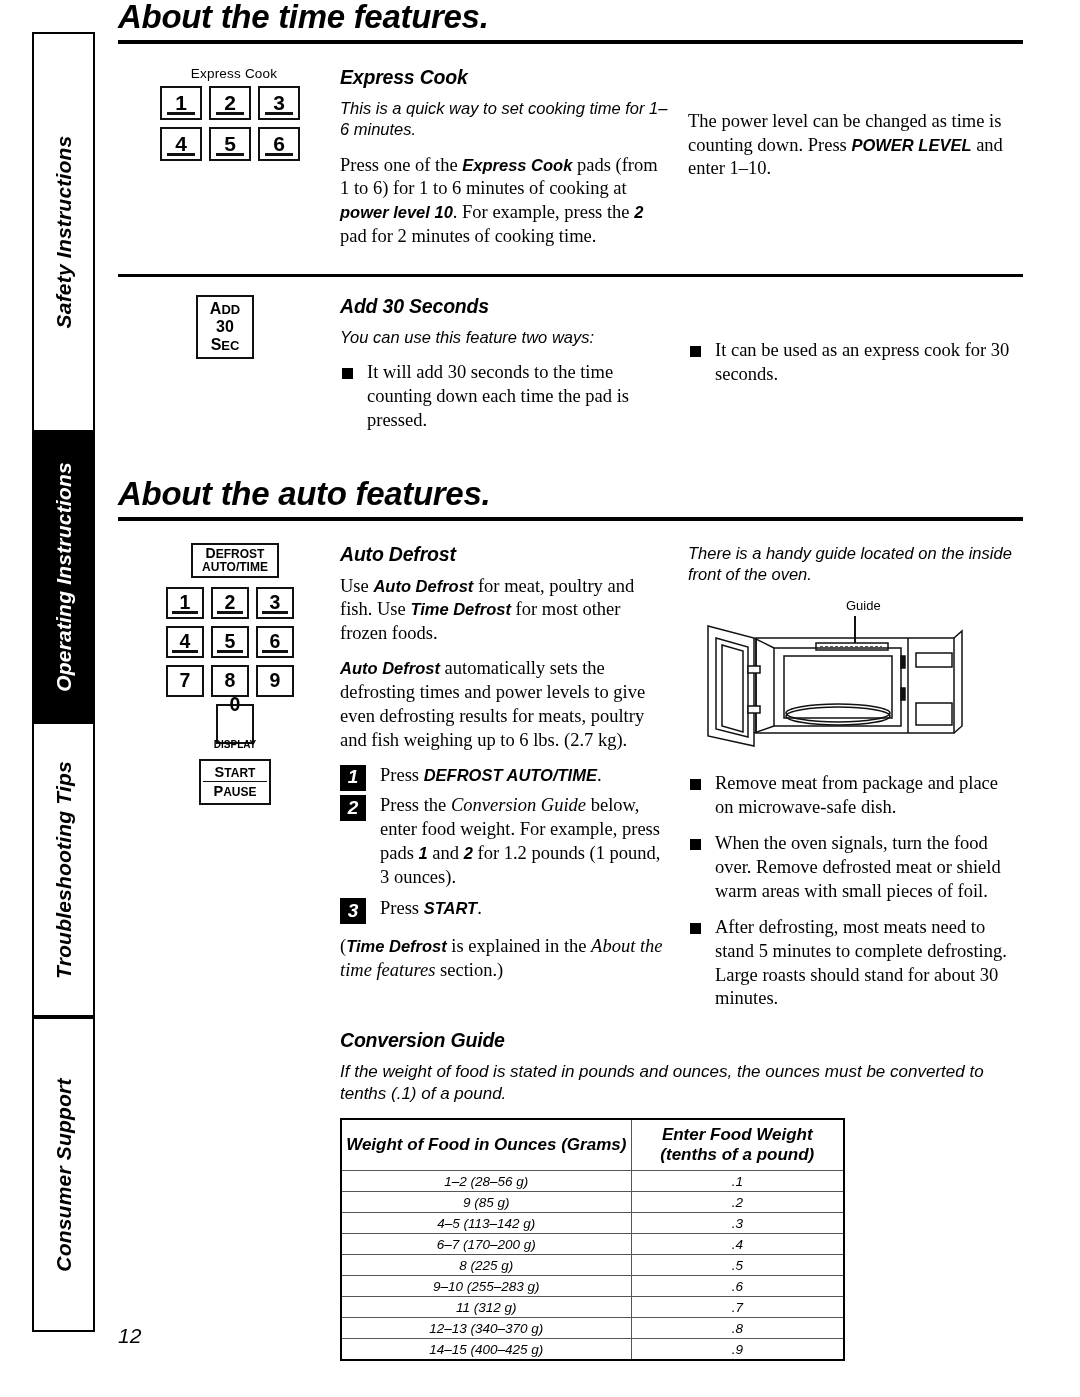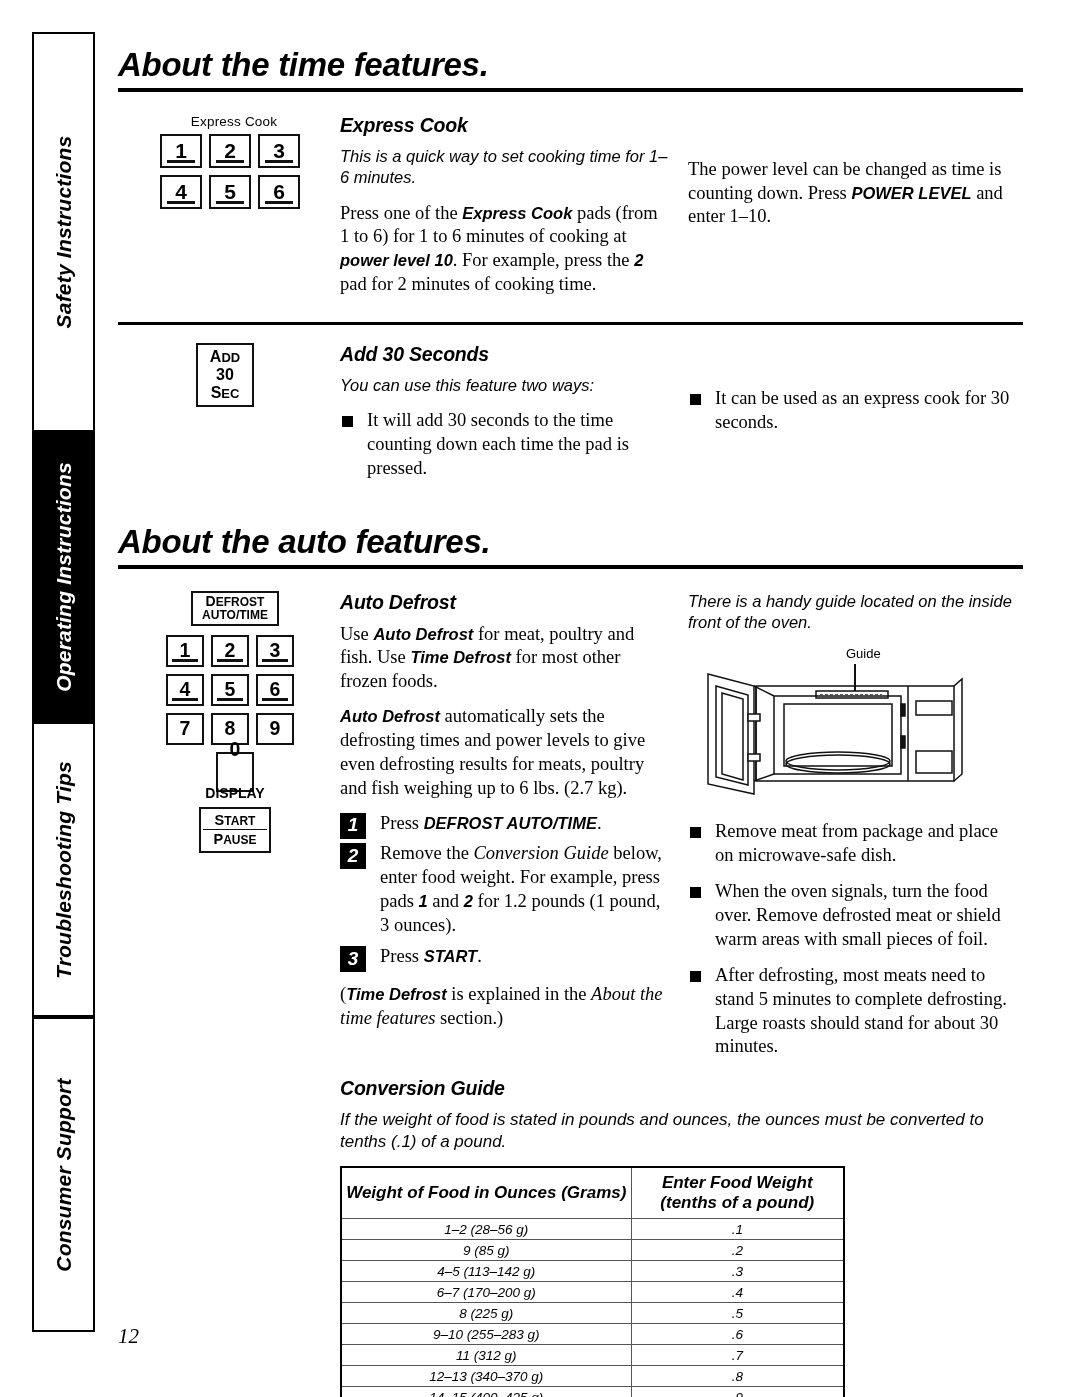--- a/index.html
+++ b/index.html
@@ -111,21 +111,21 @@
              font-family:"Liberation Sans",sans-serif;}
   table.conv th,table.conv td{
     border:1.5px solid #555;text-align:center;font-style:italic;
   }
   table.conv th{font-size:17px;font-weight:bold;padding:5px 4px;}
   table.conv td{font-size:13.5px;padding:2.5px 4px;}
   table.conv{border:2.5px solid #000;}
 
   .pagenum{
     position:absolute;left:118px;top:1324px;
-    font-family:Liberation Serif, serif;font-style:italic;font-size:21px;
+    font-family:Liberation Sans, sans-serif;font-style:italic;font-size:21px;
   }
 
   .colwrap{display:flex;}
   .col-left{width:222px;flex:none;}
   .col-mid{width:330px;flex:none;}
   .col-right{width:333px;flex:none;padding-left:18px;}
 </style>
 </head>
 <body>
 
@@ -141,21 +141,21 @@
     <div class="tab" style="top:690px;height:295px;">
       <span class="vtext">Troubleshooting Tips</span>
     </div>
     <div class="tab" style="top:985px;height:315px;">
       <span class="vtext">Consumer Support</span>
     </div>
   </div>
 
   <div class="content">
 
-    <div style="padding-top:48px;">
+    <div style="">
       <h1 class="sect">About the time features.</h1>
       <div class="rule"></div>
 
       <div class="colwrap" style="margin-top:22px;">
         <div class="col-left">
           <div style="width:148px;margin-left:42px;">
             <div class="caption-sm">Express Cook</div>
             <div class="grid-ec">
               <div class="keycap">
                   <span>1</span>
@@ -262,40 +262,40 @@
                 </div>
               <div class="keycap">
                   <span>8</span>
                 </div>
               <div class="keycap">
                   <span>9</span>
                 </div>
             </div>
             <div class="keycap" style="width:38px;height:40px;margin:7px auto 0 auto;flex-direction:column;">
               <span style="font-size:19.5px;line-height:1;">0</span>
-              <span style="font-size:14px;line-height:1.4;margin-top:24px;">DISPLAY</span>
+              <span style="font-size:10px;line-height:1.4;margin-top:24px;">DISPLAY</span>
             </div>
             <div class="btn-wide" style="width:72px;margin:15px auto 0 auto;padding:3px 2px;font-size:12px;">
               <div style="border-bottom:1.6px solid #111;padding-bottom:1px;"><span style="font-size:14.5px;">S</span>TART</div>
               <div style="padding-top:1px;"><span style="font-size:14.5px;">P</span>AUSE</div>
             </div>
           </div>
         </div>
 
         <div class="col-mid">
           <h2 class="feat">Auto Defrost</h2>
           <p class="body"><span>Use </span><span class="sb">Auto Defrost</span><span> for meat, poultry and fish. Use </span><span class="sb">Time Defrost</span><span> for most other frozen foods.</span></p>
           <p class="body"><span class="sb">Auto Defrost</span><span> automatically sets the defrosting times and power levels to give even defrosting results for meats, poultry and fish weighing up to 6 lbs. (2.7 kg).</span></p>
 
           <ul class="steps">
             <li>
               <span class="stepnum">1</span><span>Press </span><span class="sb">DEFROST AUTO/TIME</span><span>.</span>
             </li>
             <li>
-              <span class="stepnum">2</span><span>Remove the </span><span class="si">Conversion Guide</span><span> below, enter food weight. For example, press pads </span><span class="sb">1</span><span> and </span><span class="sb">2</span><span> for 1.2 pounds (1 pound, 3 ounces).</span>
+              <span class="stepnum">2</span><span>Press the </span><span class="si">Conversion Guide</span><span> below, enter food weight. For example, press pads </span><span class="sb">1</span><span> and </span><span class="sb">2</span><span> for 1.2 pounds (1 pound, 3 ounces).</span>
             </li>
             <li>
               <span class="stepnum">3</span><span>Press </span><span class="sb">START</span><span>.</span>
             </li>
           </ul>
 
           <p class="body"><span>(</span><span class="sb">Time Defrost</span><span> is explained in the </span><span class="si">About the time features</span><span> section.)</span></p>
         </div>
 
         <div class="col-right">

